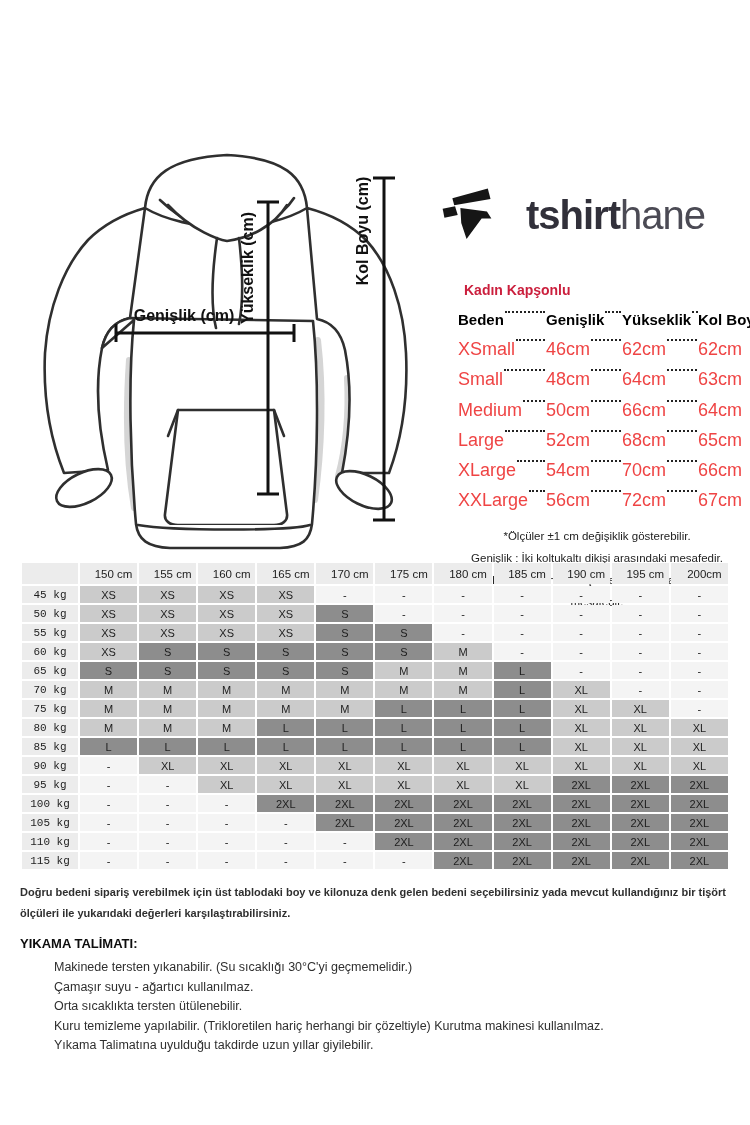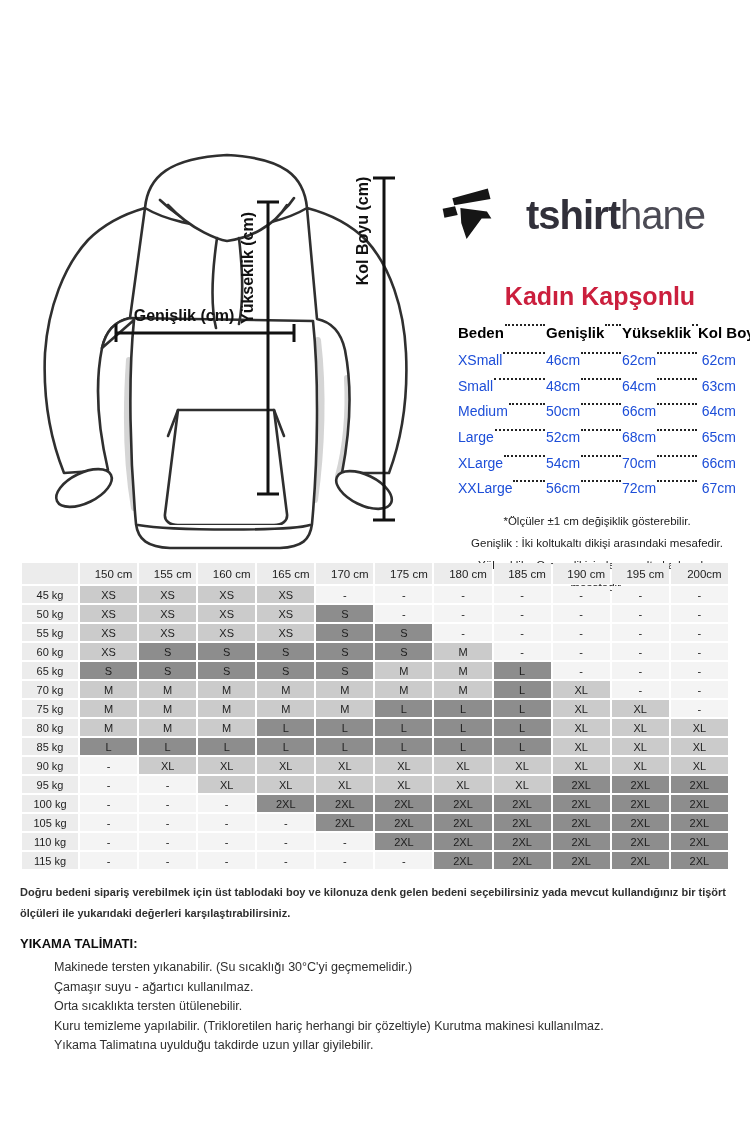--- a/index.html
+++ b/index.html
@@ -11,42 +11,42 @@
   .diagram svg{width:100%;height:100%;}
   .diagram text{font-family:"Liberation Sans",sans-serif;font-size:16px;font-weight:bold;fill:#111;}
 
   
   .brand{position:absolute;left:440px;top:184px;width:296px;}
   .logo-row{display:flex;align-items:center;gap:24px;}
   .logo-mark{width:62px;height:62px;flex:none;}
   .logo-text{font-size:40px;letter-spacing:-1px;line-height:1;white-space:nowrap;}
   .logo-bold{font-weight:800;color:var(--logo-dark,#31303a);}
   .logo-light{font-weight:400;color:var(--logo-light,#4b4a54);}
-  .cat-title{margin:36px 0 0 24px;font-size:25px;font-weight:bold;color:var(--accent,#cb1f3d);text-align:center;}
+  .cat-title{margin:36px 0 0 24px;font-size:14px;font-weight:bold;color:var(--accent,#cb1f3d);}
 
   .size-table{margin:13px 0 0 18px;width:278px;}
-  .szrow{display:flex;align-items:flex-end;margin-bottom:9.5px;font-size:14px;color:#1d4ed8;}
+  .szrow{display:flex;align-items:flex-end;margin-bottom:9.5px;font-size:18px;color:#ef4444;}
   .szrow.head{font-weight:bold;font-size:15px;color:#000;margin-bottom:11px;}
   .szcell{display:flex;align-items:flex-start;}
   .szcell .txt{white-space:nowrap;line-height:1.15;}
   .leader{flex:1;border-bottom:2.2px dotted #222;margin:0 1px 2.5px 1px;min-width:6px;}
   .c1{width:88px;}.c2{width:76px;}.c3{width:76px;}
   .c4{width:38px;text-align:right;white-space:nowrap;line-height:1.15;}
 
   .notes{margin:14px 0 0 18px;text-align:center;}
   .note-line{font-size:11.5px;line-height:22px;color:#222;}
 
   
   table.matrix{position:absolute;left:20px;top:561px;width:710px;
       border-collapse:separate;border-spacing:2px;table-layout:fixed;}
   table.matrix th,table.matrix td{font-weight:400;font-size:11px;text-align:center;
       padding:0;height:17px;overflow:hidden;white-space:nowrap;color:#1d1d1d;}
   table.matrix thead th{height:21px;background:var(--band,#ececec);font-size:11.5px;padding-left:10px;}
   table.matrix th.corner{background:var(--band,#ececec);}
-  table.matrix th.wlabel{background:var(--band,#ececec);}
+  table.matrix th.wlabel{background:var(--band,#ececec);font-family:Liberation Mono, monospace;}
   td.light{background:var(--cell-light,#cbcbcb);}
   td.dark{background:var(--cell-dark,#8d8d8d);}
   td.empty{background:var(--cell-empty,#f4f4f4);color:#555;font-size:9px;}
 
   
   .advice{position:absolute;left:20px;top:882px;width:714px;font-size:11px;
       line-height:21px;color:#2f2f2f;margin:0;font-weight:bold;}
   .wash-title{position:absolute;left:20px;top:936px;font-size:13px;font-weight:bold;
       color:#0d0d0d;margin:0;}
   .wash-lines{position:absolute;left:20px;top:958px;width:714px;}

